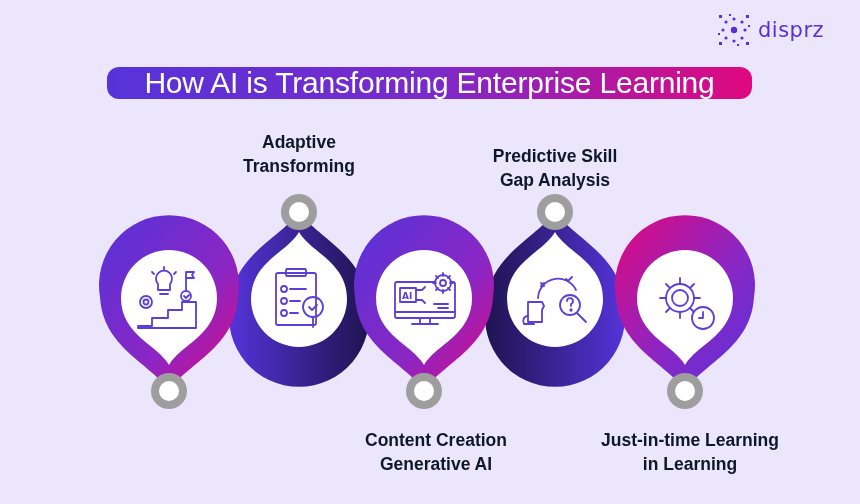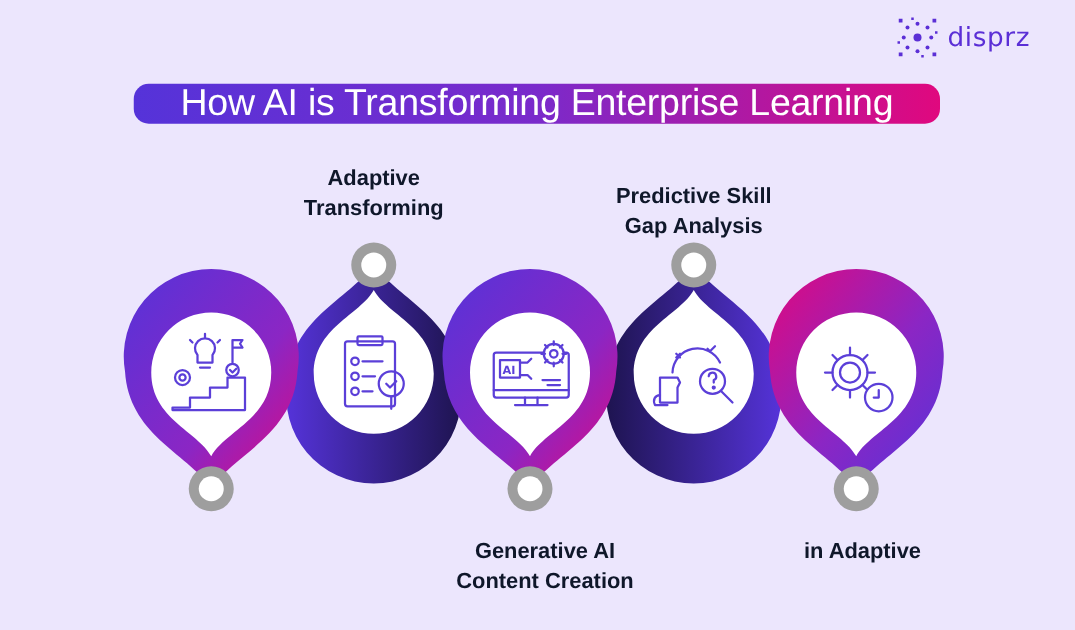--- a/index.html
+++ b/index.html
@@ -166,22 +166,23 @@
   </g>
 </svg>
 
 <div class="label" style="left:59px;top:428px;">
 </div>
 <div class="label" style="left:189px;top:130px;">
   <span>Adaptive</span>
   <span>Transforming</span>
 </div>
 <div class="label" style="left:326px;top:428px;">
+  <span>Content Creation</span>
   <span>Generative AI</span>
-  <span>Content Creation</span>
 </div>
 <div class="label" style="left:445px;top:144px;">
   <span>Predictive Skill</span>
   <span>Gap Analysis</span>
 </div>
 <div class="label" style="left:580px;top:428px;">
-  <span>in Adaptive</span>
+  <span>Just-in-time Learning</span>
+  <span>in Learning</span>
 </div>
 
 </body></html>

